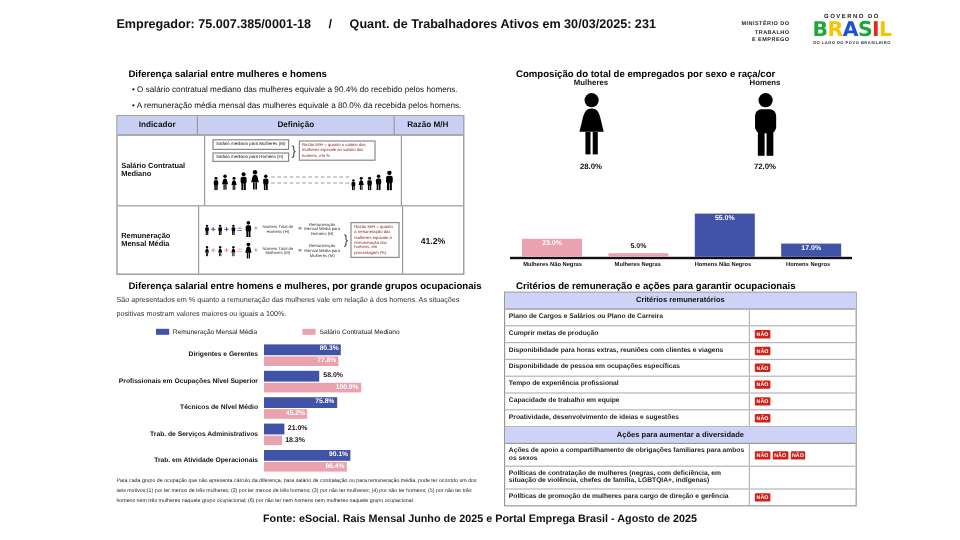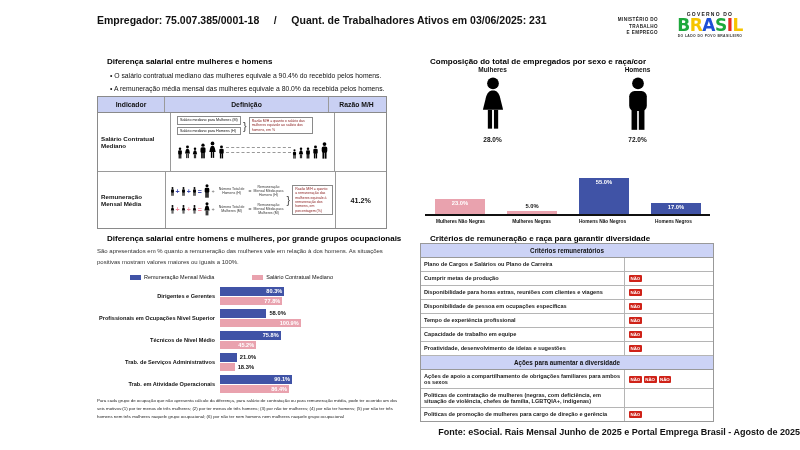--- a/index.html
+++ b/index.html
@@ -61,42 +61,42 @@
   #comp-cats span{width:71px;text-align:center;font-size:4.8px;font-weight:bold;}
   
   #crit{left:420px;top:243px;width:292px;border:1px solid #999;}
   .crit-h{background:#ccd3f6;font-size:6.3px;font-weight:bold;text-align:center;padding:3px 0;border-bottom:1px solid #999;}
   .crit-row{display:flex;border-bottom:1px solid #b5b5b5;min-height:13px;}
   .crit-row:last-child{border-bottom:none;}
   .crit-lab{flex:1;font-size:5.6px;font-weight:bold;color:#222;padding:2.5px 3px;line-height:6.6px;}
   .crit-ico{width:84px;border-left:1px solid #b5b5b5;display:flex;align-items:center;gap:2px;padding-left:4px;}
   .nao{background:#cf2218;color:#fff;font-size:4.4px;font-weight:bold;padding:1px 1.5px;border-radius:1px;line-height:5px;}
   
-  #footer{left:0;top:427px;width:800px;text-align:right;font-size:9px;font-weight:bold;}
+  #footer{left:0;top:427px;width:800px;text-align:center;font-size:9px;font-weight:bold;}
 </style>
 </head>
 <body>
 
 <svg width="0" height="0" style="position:absolute" aria-hidden="true">
   <symbol id="p-male" viewBox="0 0 24 46">
     <circle cx="12" cy="5.5" r="5"></circle>
     <rect x="4.5" y="12" width="15" height="17" rx="4.5"></rect>
     <rect x="6.5" y="27" width="4.8" height="18"></rect>
     <rect x="12.7" y="27" width="4.8" height="18"></rect>
   </symbol>
   <symbol id="p-female" viewBox="0 0 24 46">
     <circle cx="12" cy="5.5" r="5"></circle>
     <path d="M12 11.5c-3.5 0-5 2.2-6.2 6.5L3.4 28h17.2l-2.4-10c-1.2-4.3-2.7-6.5-6.2-6.5z"></path>
     <rect x="7.6" y="28" width="3.6" height="16"></rect>
     <rect x="12.8" y="28" width="3.6" height="16"></rect>
   </symbol>
 </svg>
 
 <div id="hdr" class="abs">
-  <div class="t">Empregador: 75.007.385/0001-18     /     Quant. de Trabalhadores Ativos em 03/06/2025: 231</div>
+  <div class="t">Empregador: 75.007.385/0001-18     /     Quant. de Trabalhadores Ativos em 30/03/2025: 231</div>
 </div>
 
 <div id="ministry" class="abs">
   <div>MINISTÉRIO DO</div>
   <div>TRABALHO</div>
   <div>E EMPREGO</div>
 </div>
 
 <div id="govlogo" class="abs">
   <div class="top">GOVERNO DO</div>
@@ -339,21 +339,21 @@
       <span class="vl">17.0%</span>
     </div>
 </div>
 <div id="comp-cats" class="abs">
   <span>Mulheres Não Negras</span>
   <span>Mulheres Negras</span>
   <span>Homens Não Negros</span>
   <span>Homens Negros</span>
 </div>
 
-<div class="abs sec-title" style="left:420px;top:234px;">Critérios de remuneração e raça para garantir diversidade</div>
+<div class="abs sec-title" style="left:420px;top:234px;">Critérios de remuneração e ações para garantir ocupacionais</div>
 <div id="crit" class="abs">
   <div class="crit-h">Critérios remuneratórios</div>
   <div class="crit-row">
     <div class="crit-lab">Plano de Cargos e Salários ou Plano de Carreira</div>
     <div class="crit-ico"></div>
   </div>
   <div class="crit-row">
     <div class="crit-lab">Cumprir metas de produção</div>
     <div class="crit-ico">
         <span class="nao">NÃO</span>

